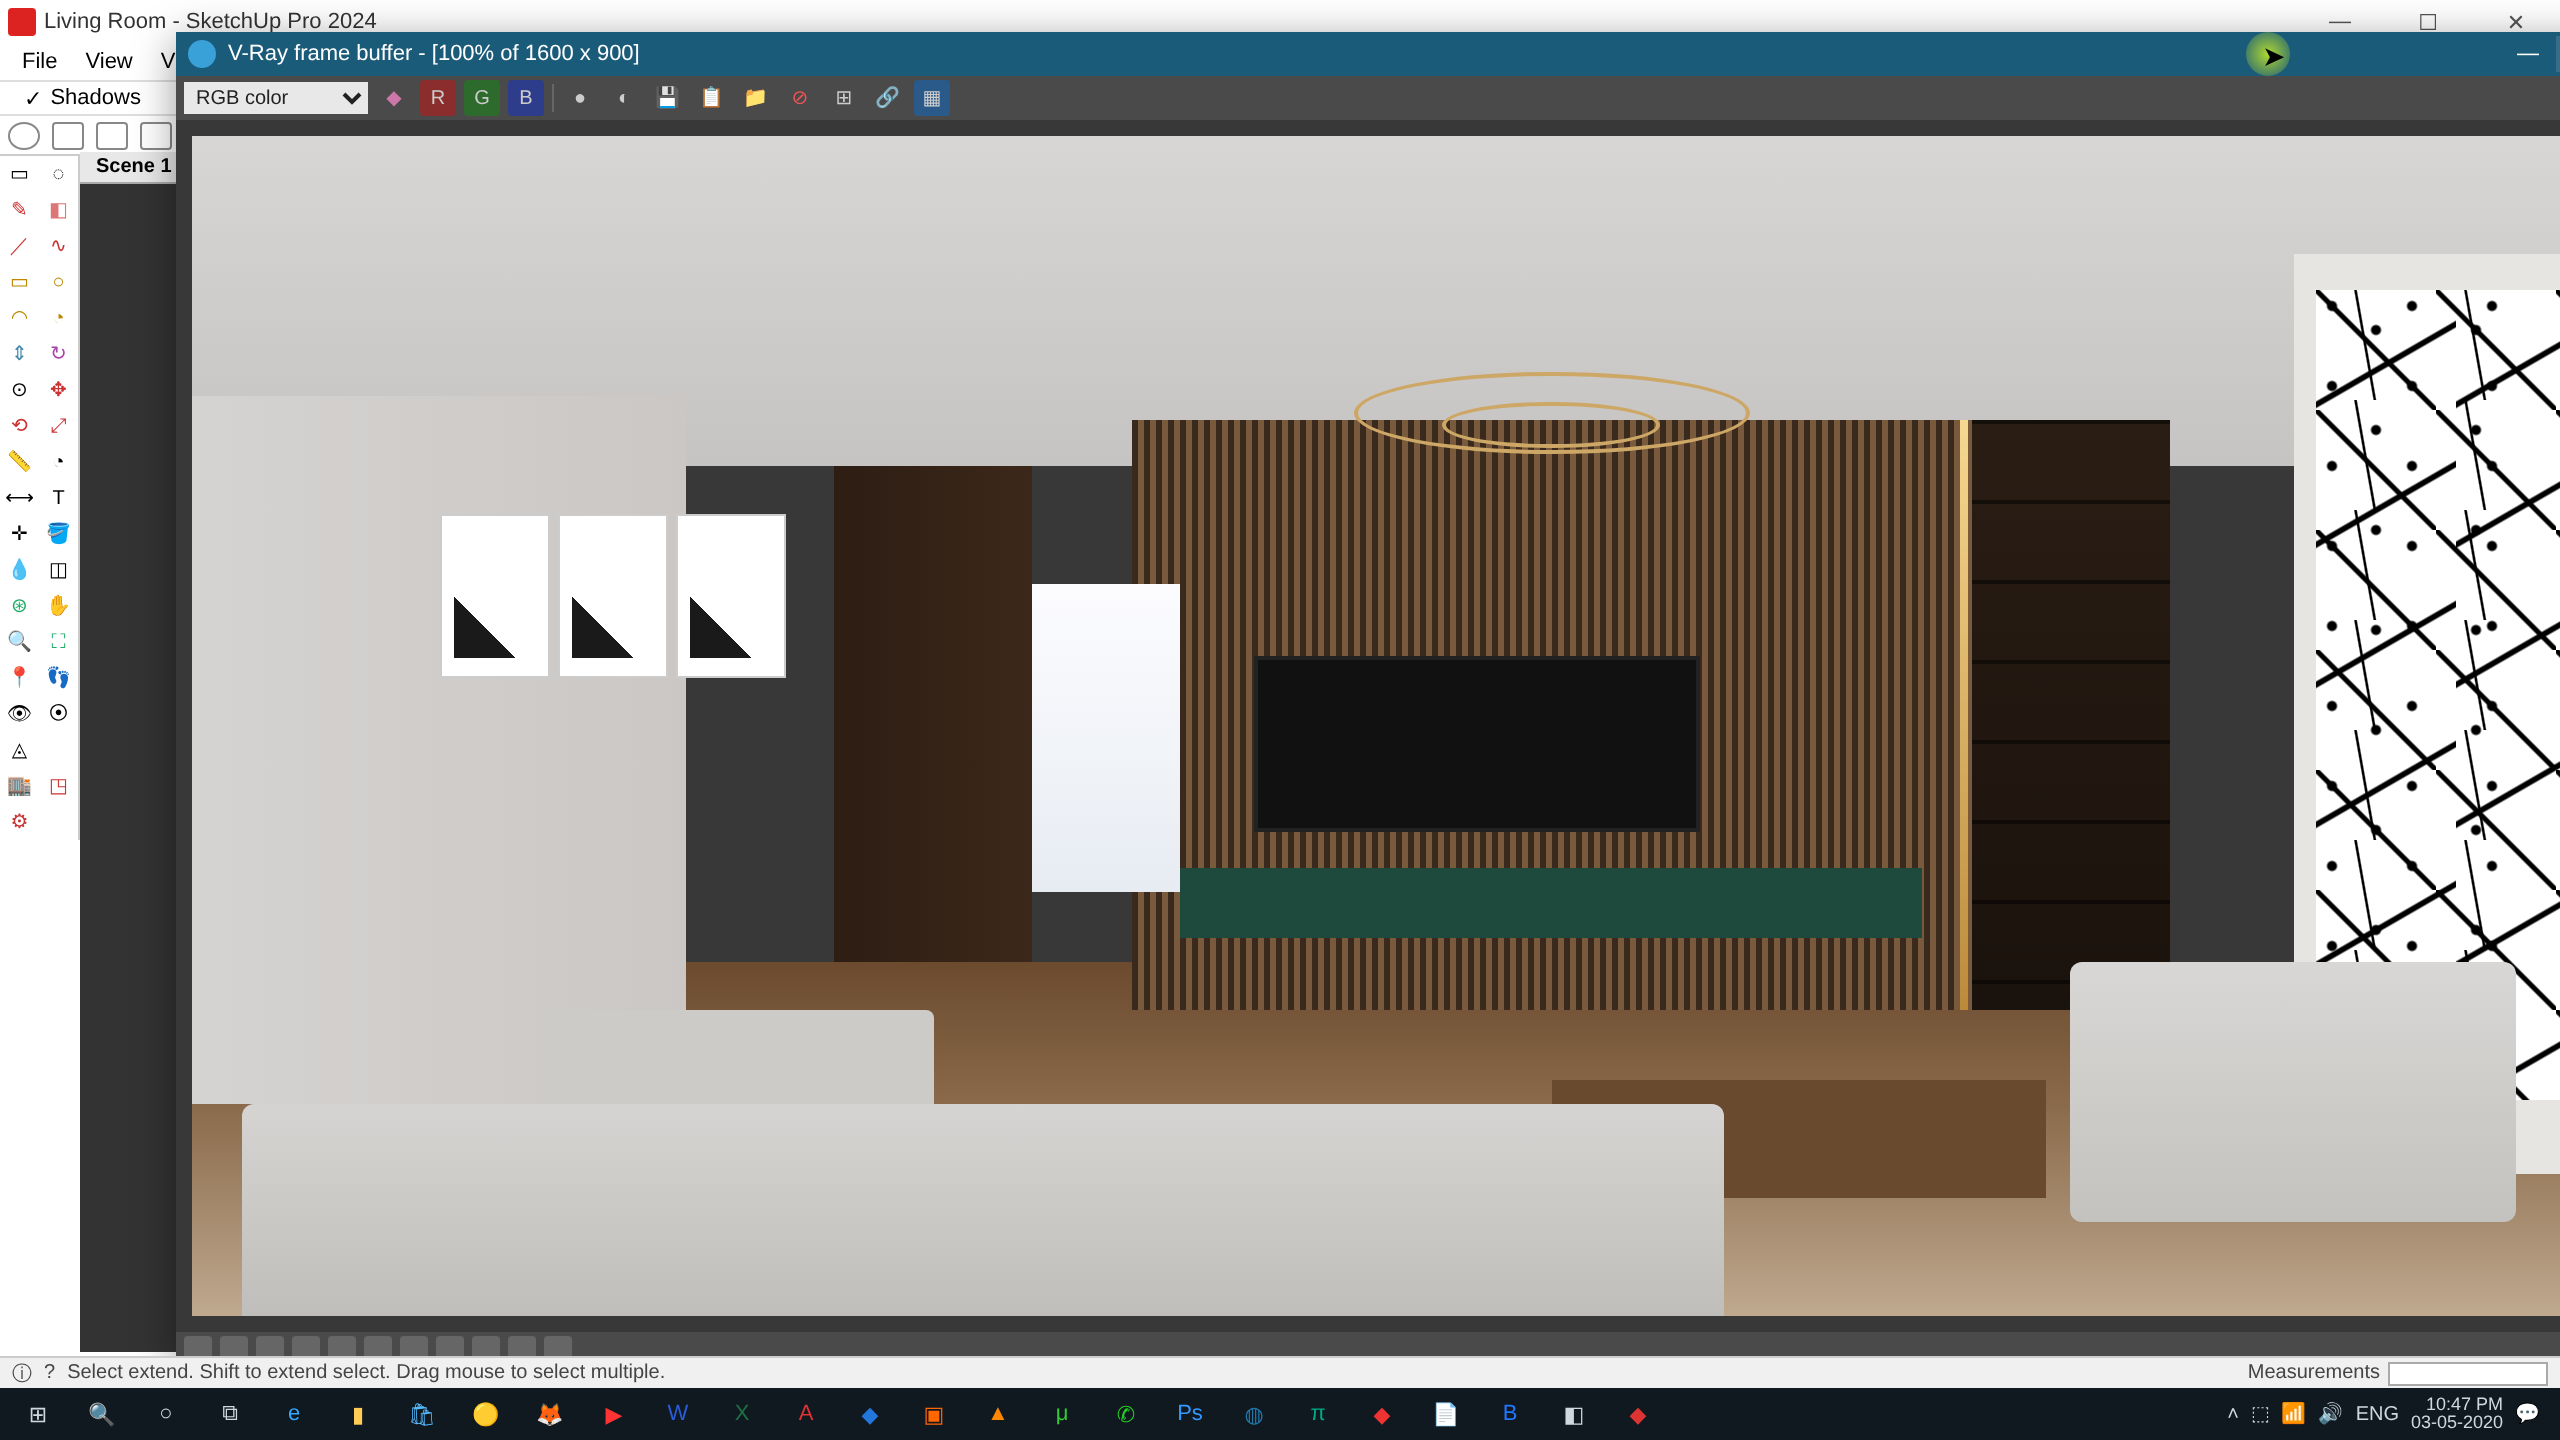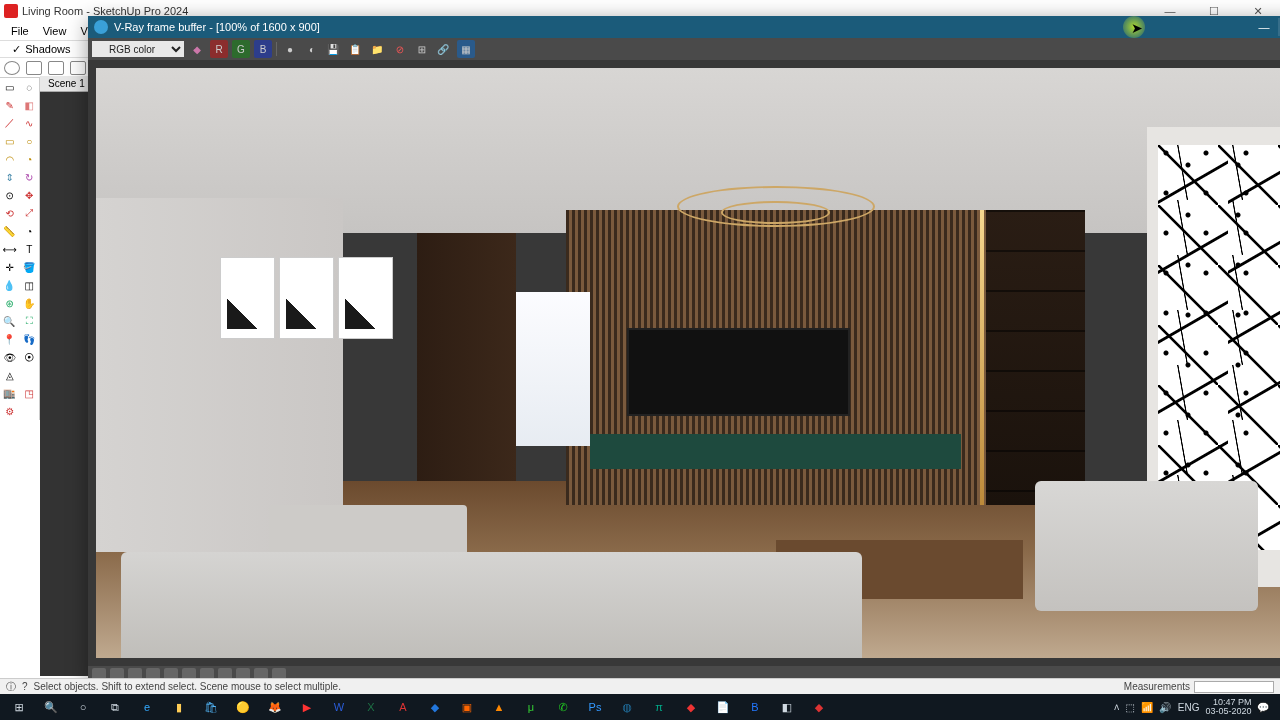--- a/index.html
+++ b/index.html
@@ -23,35 +23,35 @@
 .shape-row { height: 20px; border-bottom: 1px solid #ccc; display: flex; align-items: center; padding-left: 4px; gap: 6px; }
 .mini-icon { width: 16px; height: 14px; border: 1px solid #888; border-radius: 2px; }
 
 
 .left-tools { position: absolute; left: 0; top: 78px; width: 40px; background: #fff; border-right: 1px solid #ccc; display: flex; flex-direction: column; }
 .tool-row { display: flex; height: 18px; }
 .tool-row div { width: 20px; height: 18px; display: flex; align-items: center; justify-content: center; font-size: 10px; }
 
 
 .scene-area { position: absolute; left: 40px; top: 76px; right: 0; height: 600px; background: #333; }
-.scene-tab { position: absolute; left: 0; top: 0; display: flex; font-size: 10px; background: #e8e8e8; border-bottom: 1px solid #aaa; }
+.scene-tab { position: absolute; left: 0; top: 0; display: flex; font-size: 10px; background: #e8e8e8; border-bottom: 1px solid #aaa; font-weight: bold; }
 .scene-tab span { padding: 2px 8px; border-right: 1px solid #aaa; }
 
 
 .right-tabs { position: absolute; right: 0; top: 80px; width: 18px; display: flex; flex-direction: column; background: #f0f0f0; border-left: 1px solid #ccc; }
 .right-tabs div { writing-mode: vertical-rl; font-size: 10px; padding: 8px 2px; border-bottom: 1px solid #ccc; text-align: center; }
 
 
 .vfb { position: absolute; left: 88px; top: 16px; width: 1252px; height: 666px; background: #424242; box-shadow: 0 4px 20px rgba(0,0,0,0.4); display: flex; flex-direction: column; }
 .vfb-title { height: 22px; background: #1b5b7a; color: #fff; display: flex; align-items: center; padding: 0 6px; font-size: 11px; }
 .vfb-title .vicon { width: 14px; height: 14px; background: #3aa0d8; border-radius: 50%; margin-right: 6px; }
 .vfb-title .wctrls { margin-left: auto; display: flex; gap: 0; }
 .vfb-title .wctrls div { width: 28px; height: 18px; display: flex; align-items: center; justify-content: center; cursor: pointer; }
 .vfb-toolbar { height: 22px; background: #4a4a4a; display: flex; align-items: center; padding: 0 4px; gap: 4px; }
-.vfb-select { background: #e8e8e8; color: #222; font-size: 10px; height: 16px; border: none; width: 92px; padding: 0 2px; text-align: center; }
+.vfb-select { background: #e8e8e8; color: #222; font-size: 10px; height: 16px; border: none; width: 92px; padding: 0 2px; }
 .tbtn { width: 18px; height: 18px; display: flex; align-items: center; justify-content: center; color: #ccc; font-size: 10px; border-radius: 2px; }
 .tbtn.r { background: #8b2d2d; } .tbtn.g { background: #2d6b2d; } .tbtn.b { background: #2d3d8b; }
 .sep { width: 1px; height: 14px; background: #666; }
 .vfb-canvas { flex: 1; background: #383838; display: flex; align-items: center; justify-content: center; padding: 8px; position: relative; }
 .render-img { width: 100%; height: 100%; position: relative; overflow: hidden; }
 
 
 .ceiling { position: absolute; left: 0; top: 0; right: 0; height: 28%; background: linear-gradient(#d8d6d4, #c6c4c2); }
 .wall-left { position: absolute; left: 0; top: 22%; width: 20%; height: 60%; background: linear-gradient(90deg, #d5d3d1, #cac7c5); }
 .wall-right { position: absolute; right: 0; top: 10%; width: 15%; height: 78%; background: #e7e5e2; overflow: hidden; }
@@ -304,21 +304,21 @@
     <div style="margin-left:auto" class="mini"></div>
   </div>
 </div>
 
 <div class="cursor-spot" style="left:1123px; top:16px;"></div>
 <div class="cursor-arrow" style="left:1131px; top:20px;">➤</div>
 
 <div class="status-bar">
   <span>ⓘ</span>
   <span style="margin:0 6px">?</span>
-  <span>Select objects. Shift to extend select. Scene mouse to select multiple.</span>
+  <span>Select extend. Shift to extend select. Drag mouse to select multiple.</span>
   <div class="meas">
     <span>Measurements</span>
     <input style="">
   </div>
 </div>
 
 <div class="taskbar">
   <div class="tb">⊞</div>
   <div class="tb">🔍</div>
   <div class="tb">○</div>

